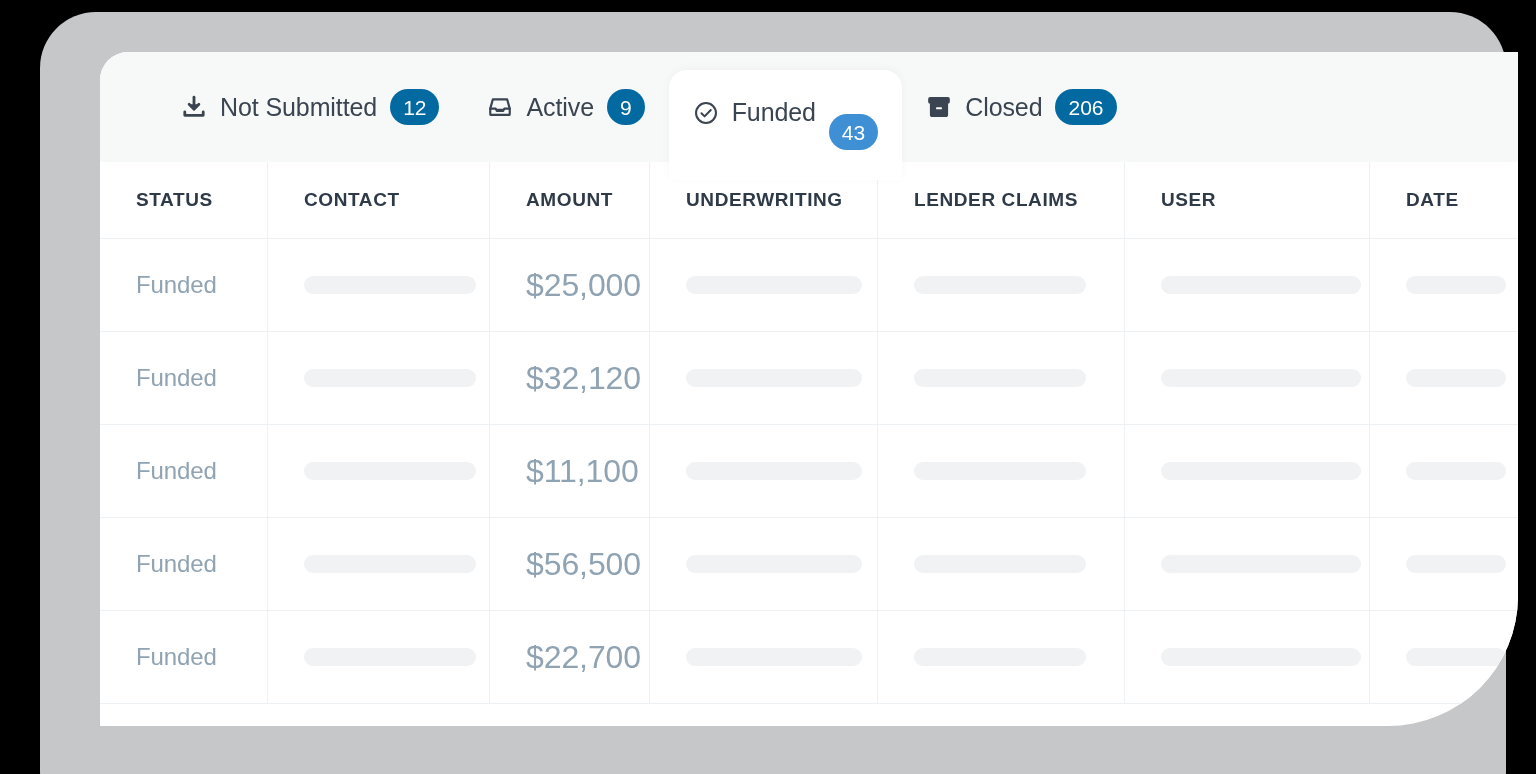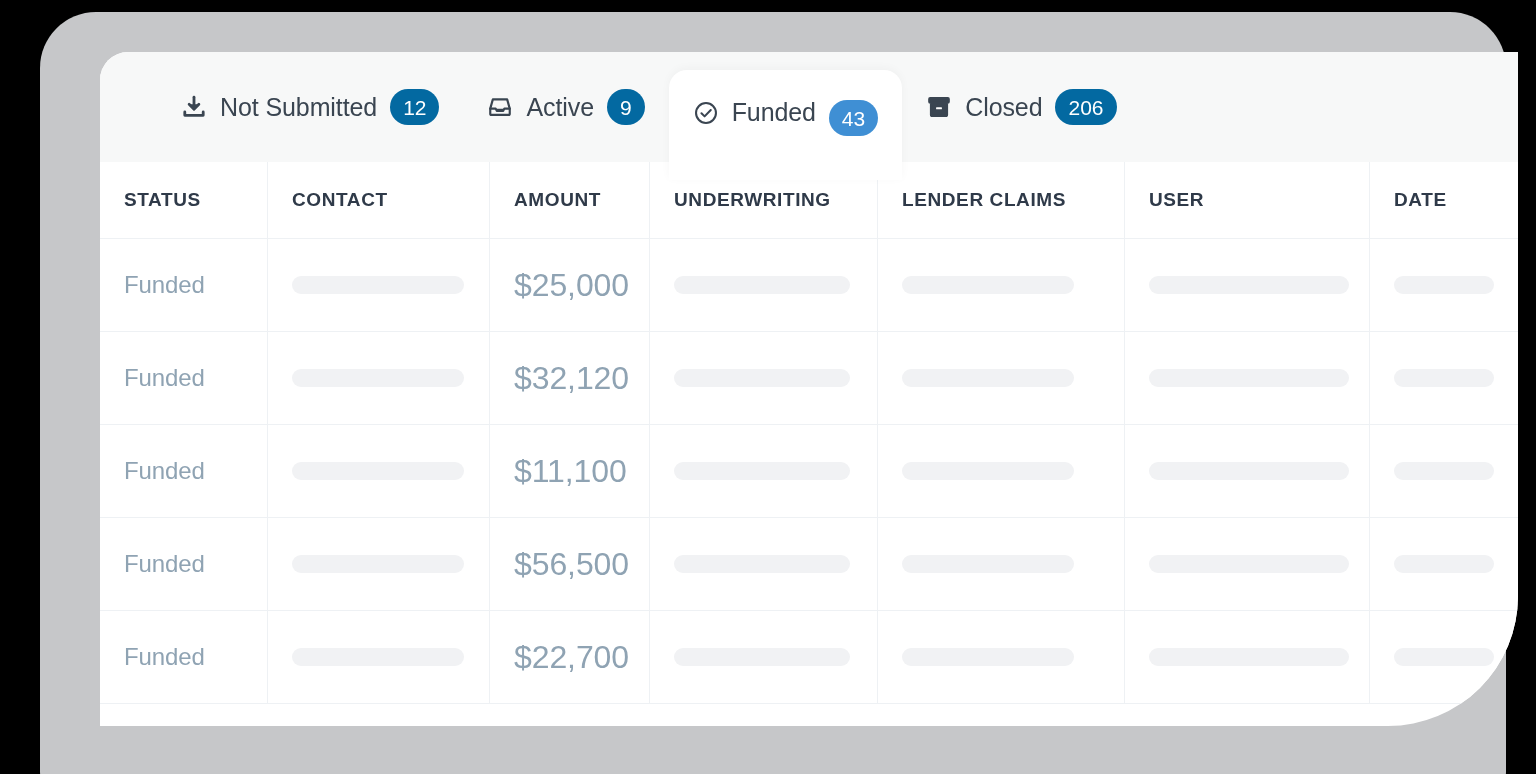--- a/index.html
+++ b/index.html
@@ -97,21 +97,21 @@
     border-radius: 18px;
     background: #0369a1;
     color: #ffffff;
     font-size: 21px;
     display: flex;
     align-items: center;
     justify-content: center;
     line-height: 1;
     box-sizing: border-box;
   }
-  .tab.active .tab-badge { background: #3f8fd4; }
+  .tab.active .tab-badge { background: #3f8fd4; margin-top: 14px; }
 
   
   #records-table {
     position: relative;
     width: 100%;
     background: #ffffff;
     z-index: 1;
   }
 
   .t-row {
@@ -137,21 +137,21 @@
     height: 93px;
     border-bottom: 1px solid #eef1f4;
   }
   .t-body-row .cell {
     display: flex;
     align-items: center;
   }
 
   .cell {
     box-sizing: border-box;
-    padding-left: 24px;
+    padding-left: 36px;
     border-right: 1px solid #eef1f4;
     flex: 0 0 auto;
   }
   .cell:last-child { border-right: none; }
 
   .col-status      { width: 168px; }
   .col-contact     { width: 222px; }
   .col-amount      { width: 160px; }
   .col-underwriting{ width: 228px; }
   .col-lender      { width: 247px; }

